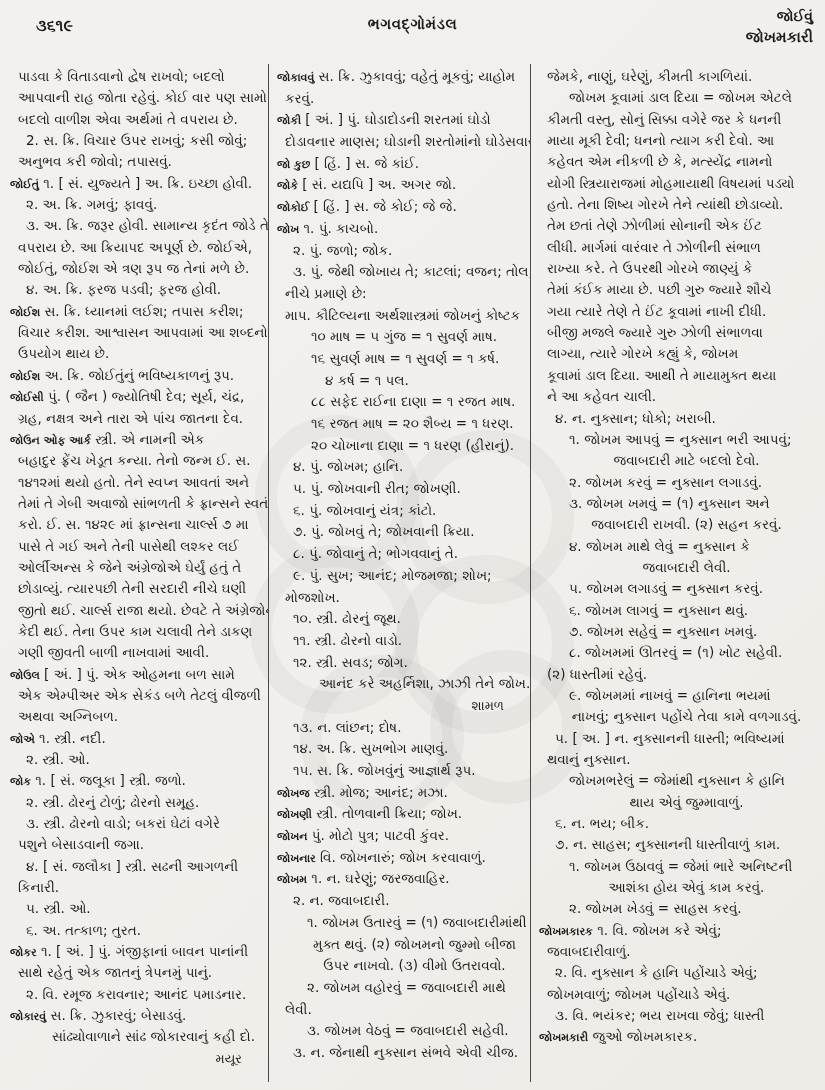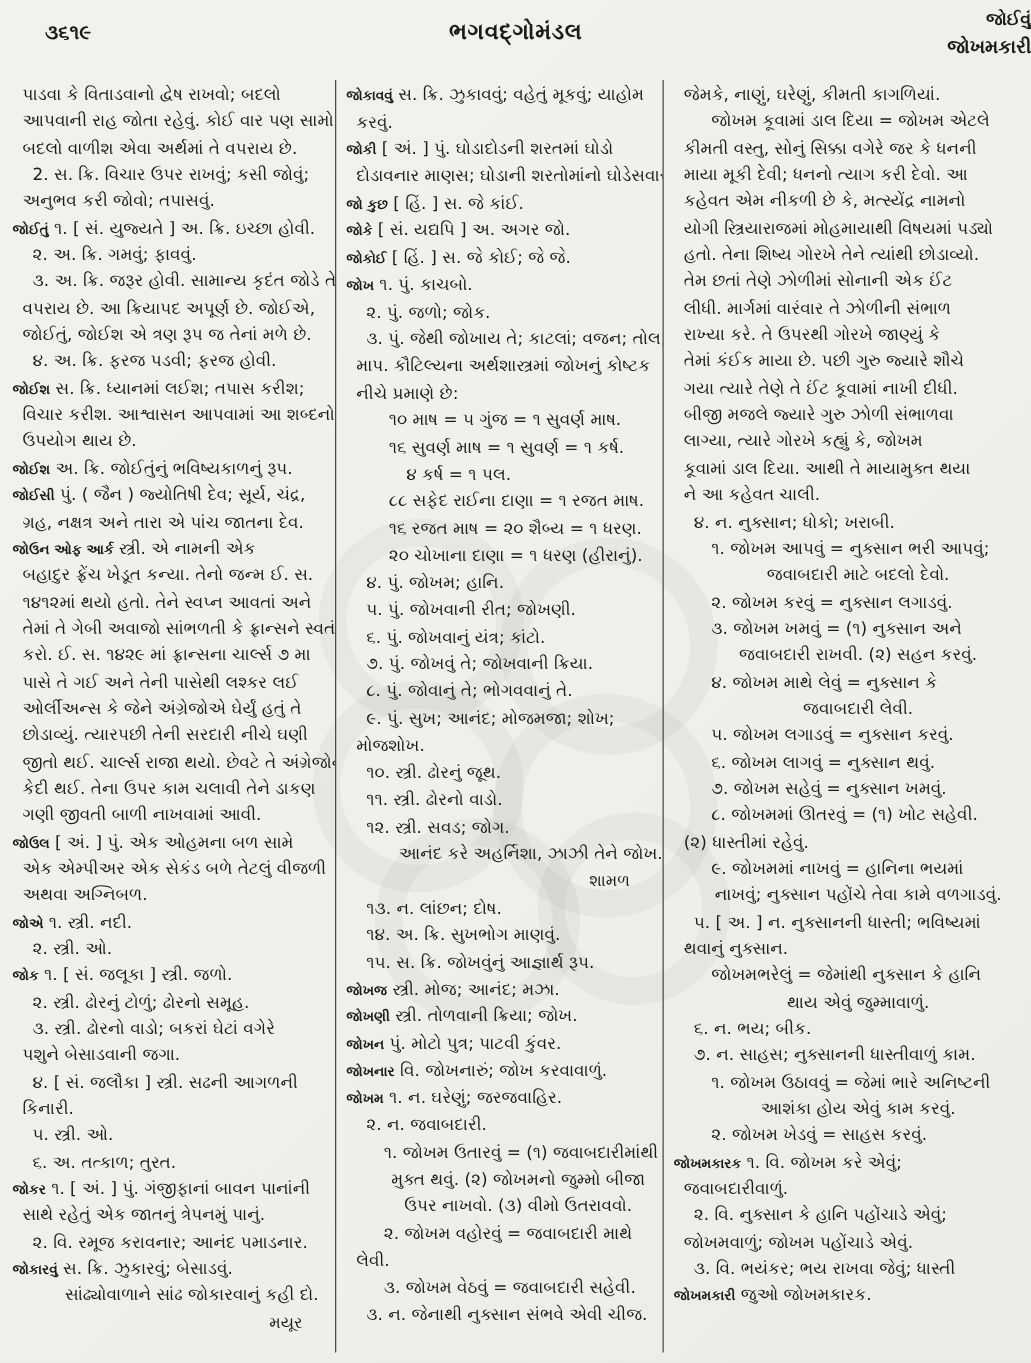--- a/index.html
+++ b/index.html
@@ -12,22 +12,22 @@
   #page{
     position:relative;
     width:825px;height:1090px;
     background:linear-gradient(135deg,#f3f1ed 0%,#f1efeb 55%,#edebe6 100%);
     color:#1b1b1b;
     overflow:hidden;
   }
   
   #header{position:absolute;top:0;left:0;right:0;height:62px;}
   .page-number{position:absolute;left:36px;top:16px;font-size:16px;font-weight:700;}
-  .page-title{position:absolute;left:0;right:0;top:15px;text-align:center;font-size:18px;font-weight:700;letter-spacing:.5px;}
-  .guide-words{position:absolute;right:0;top:6px;text-align:right;font-weight:700;line-height:21px;}
+  .page-title{position:absolute;left:0;right:0;top:15px;text-align:center;font-size:15px;font-weight:700;letter-spacing:.5px;}
+  .guide-words{position:absolute;right:12px;top:6px;text-align:right;font-weight:700;line-height:21px;}
   .guide-top{font-size:14px;}
   .guide-bottom{font-size:15px;}
   
   .wm{position:absolute;border-radius:50%;border:22px solid rgba(110,110,110,.065);z-index:0;}
   .wm1{width:120px;height:120px;left:255px;top:415px;}
   .wm2{width:130px;height:130px;left:400px;top:430px;}
   .wm3{width:125px;height:125px;left:250px;top:545px;}
   .wm4{width:135px;height:135px;left:395px;top:555px;}
   .wm5{width:120px;height:120px;left:300px;top:655px;}
   .wm6{width:110px;height:110px;left:430px;top:650px;}
@@ -134,22 +134,22 @@
         <div class="line head"><span class="hw">જોકાવવું</span> સ. ક્રિ. ઝુકાવવું; વહેતું મૂકવું; યાહોમ</div>
         <div class="line cont">કરવું.</div>
         <div class="line head"><span class="hw">જોકી</span> [ અં. ] પું. ઘોડાદોડની શરતમાં ઘોડો</div>
         <div class="line cont">દોડાવનાર માણસ; ઘોડાની શરતોમાંનો ઘોડેસવાર.</div>
         <div class="line head"><span class="hw">જો કુછ</span> [ હિં. ] સ. જે કાંઈ.</div>
         <div class="line head"><span class="hw">જોકે</span> [ સં. યદ્યપિ ] અ. અગર જો.</div>
         <div class="line head"><span class="hw">જોકોઈ</span> [ હિં. ] સ. જે કોઈ; જે જે.</div>
         <div class="line head"><span class="hw">જોખ</span> ૧. પું. કાચબો.</div>
         <div class="line sense">૨. પું. જળો; જોક.</div>
         <div class="line sense">૩. પું. જેથી જોખાય તે; કાટલાં; વજન; તોલ;</div>
+        <div class="line cont">નીચે પ્રમાણે છે:</div>
         <div class="line cont">માપ. કૌટિલ્યના અર્થશાસ્ત્રમાં જોખનું કોષ્ટક</div>
-        <div class="line cont">નીચે પ્રમાણે છે:</div>
         <div class="line tbl">૧૦ માષ = ૫ ગુંજ = ૧ સુવર્ણ માષ.</div>
         <div class="line tbl">૧૬ સુવર્ણ માષ = ૧ સુવર્ણ = ૧ કર્ષ.</div>
         <div class="line tbl2">૪ કર્ષ = ૧ પલ.</div>
         <div class="line tbl">૮૮ સફેદ રાઈના દાણા = ૧ રજત માષ.</div>
         <div class="line tbl">૧૬ રજત માષ = ૨૦ શૈબ્ય = ૧ ધરણ.</div>
         <div class="line tbl">૨૦ ચોખાના દાણા = ૧ ધરણ (હીરાનું).</div>
         <div class="line sense">૪. પું. જોખમ; હાનિ.</div>
         <div class="line sense">૫. પું. જોખવાની રીત; જોખણી.</div>
         <div class="line sense">૬. પું. જોખવાનું યંત્ર; કાંટો.</div>
         <div class="line sense">૭. પું. જોખવું તે; જોખવાની ક્રિયા.</div>

